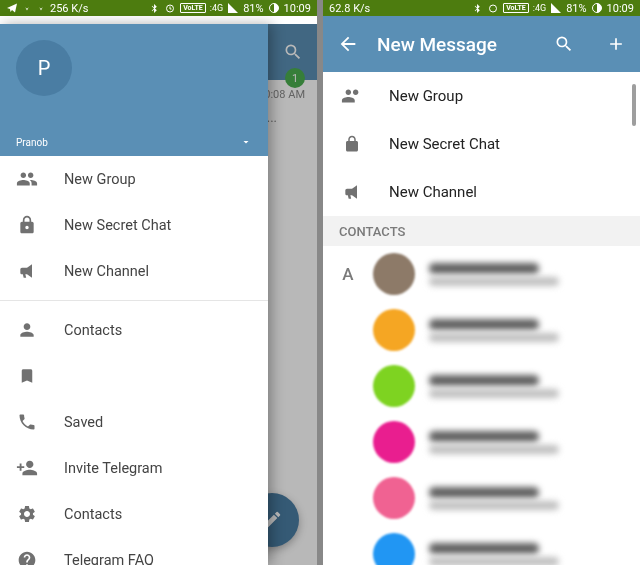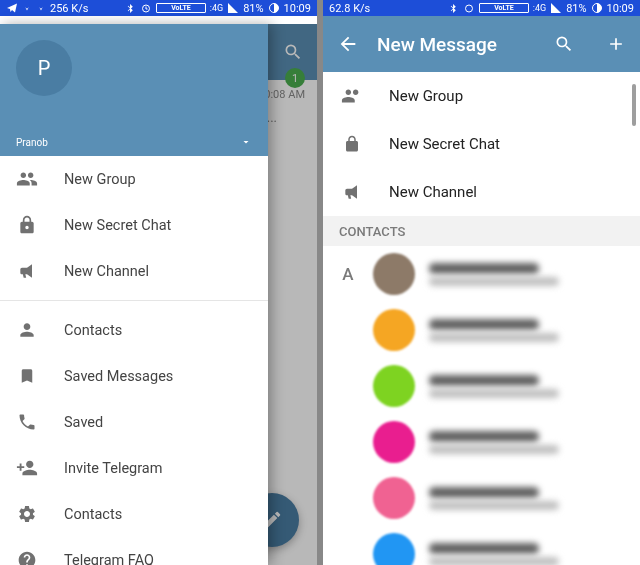--- a/index.html
+++ b/index.html
@@ -1,23 +1,23 @@
 <!DOCTYPE html>
 <html><head>
 <meta charset="utf-8">
 <style>
 *{box-sizing:border-box;margin:0;padding:0;font-family:Roboto,Arial,sans-serif;-webkit-font-smoothing:antialiased}
 body{background:#888;width:640px;height:565px;overflow:hidden;display:flex;gap:6px;padding:0}
 .phone{height:565px;background:#fff;position:relative;overflow:hidden}
 .phone.left{width:317px}
 .phone.right{width:317px}
-.statusbar{height:16px;background:#1d4ed8;color:#fff;display:flex;align-items:center;justify-content:space-between;font-size:11px;padding:0 6px}
+.statusbar{height:16px;background:#4d7c0f;color:#fff;display:flex;align-items:center;justify-content:space-between;font-size:11px;padding:0 6px}
 .statusbar .left-icons,.statusbar .right-icons{display:flex;align-items:center;gap:4px}
 .statusbar svg{fill:#fff}
-.statusbar .vo{border:1px solid #fff;font-size:7px;padding:0 14px;border-radius:1px;font-weight:bold}
+.statusbar .vo{border:1px solid #fff;font-size:7px;padding:0 2px;border-radius:1px;font-weight:bold}
 .appbar{height:56px;background:#5a8fb5;color:#fff;display:flex;align-items:center;padding:14px 14px;gap:18px}
 .appbar .title{font-size:19px;font-weight:500;flex:1}
 .appbar svg{fill:#fff}
 .drawer{position:absolute;top:24px;left:0;width:268px;height:541px;background:#fff;box-shadow:4px 0 12px rgba(0,0,0,.3);z-index:2}
 .drawer-header{height:132px;background:#5a8fb5;padding:16px 16px 8px;color:#fff;display:flex;flex-direction:column;justify-content:space-between}
 .avatar{width:56px;height:56px;border-radius:50%;background:#4a7da3;display:flex;align-items:center;justify-content:center;font-size:20px;color:#fff}
 .account-row{display:flex;align-items:center;justify-content:space-between;font-size:10px}
 .drawer-item{height:46px;display:flex;align-items:center;padding:0 16px;gap:26px;font-size:14.5px;color:#444}
 .drawer-item .icn{width:22px;height:22px;display:flex;align-items:center;justify-content:center}
 .drawer-item svg{fill:#717171}
@@ -147,21 +147,20 @@
           </svg>
         </span>
         <span>Contacts</span>
       </div>
     <div class="drawer-item">
         <span class="icn">
           <svg width="18" height="20" viewBox="0 0 24 24">
             <path d="M17 3H7c-1.1 0-2 .9-2 2v16l7-3 7 3V5c0-1.1-.9-2-2-2z"></path>
           </svg>
         </span>
-        <span>Saved Messages</span>
       </div>
     <div class="drawer-item">
         <span class="icn">
           <svg width="20" height="20" viewBox="0 0 24 24">
             <path d="M6.62 10.79c1.44 2.83 3.76 5.14 6.59 6.59l2.2-2.2c.27-.27.67-.36 1.02-.24 1.12.37 2.33.57 3.57.57.55 0 1 .45 1 1V20c0 .55-.45 1-1 1-9.39 0-17-7.61-17-17 0-.55.45-1 1-1h3.5c.55 0 1 .45 1 1 0 1.25.2 2.45.57 3.57.11.35.03.74-.25 1.02l-2.2 2.2z"></path>
           </svg>
         </span>
         <span>Saved</span>
       </div>
     <div class="drawer-item">

